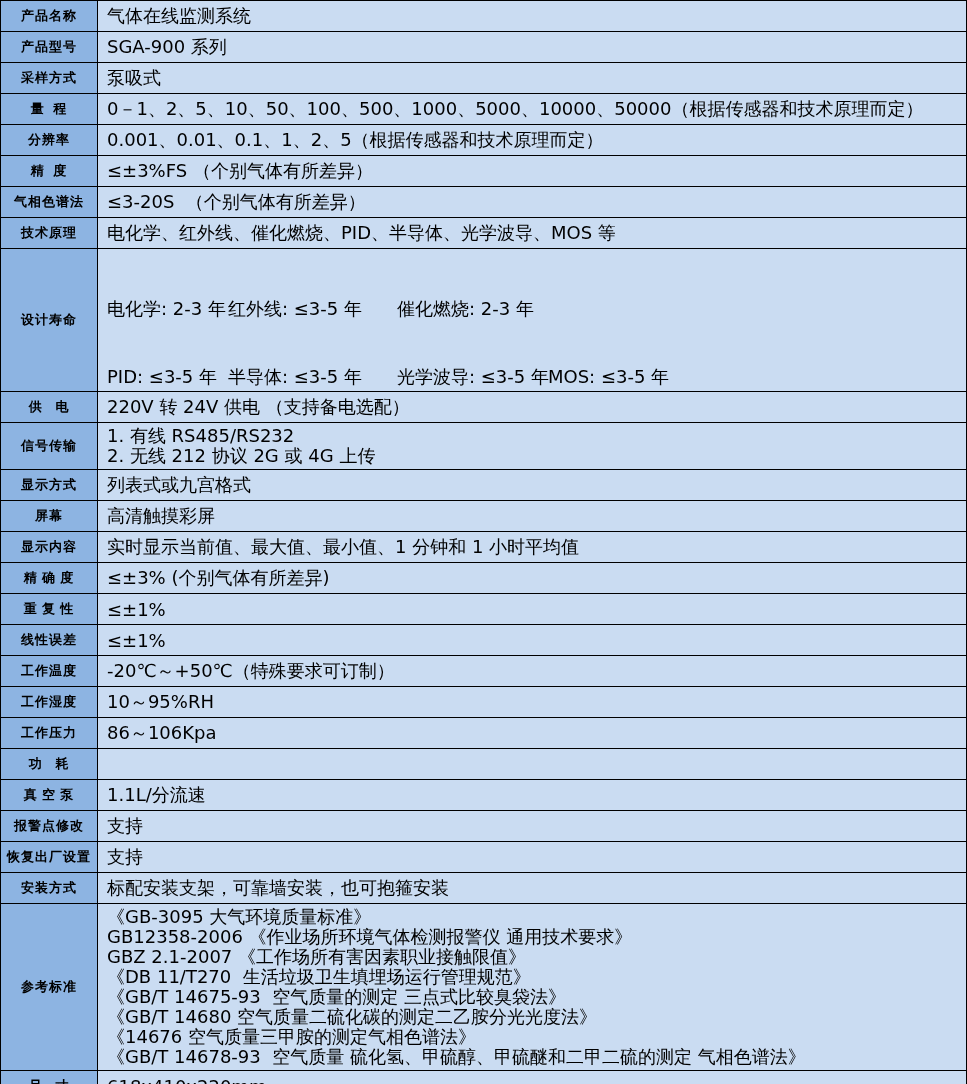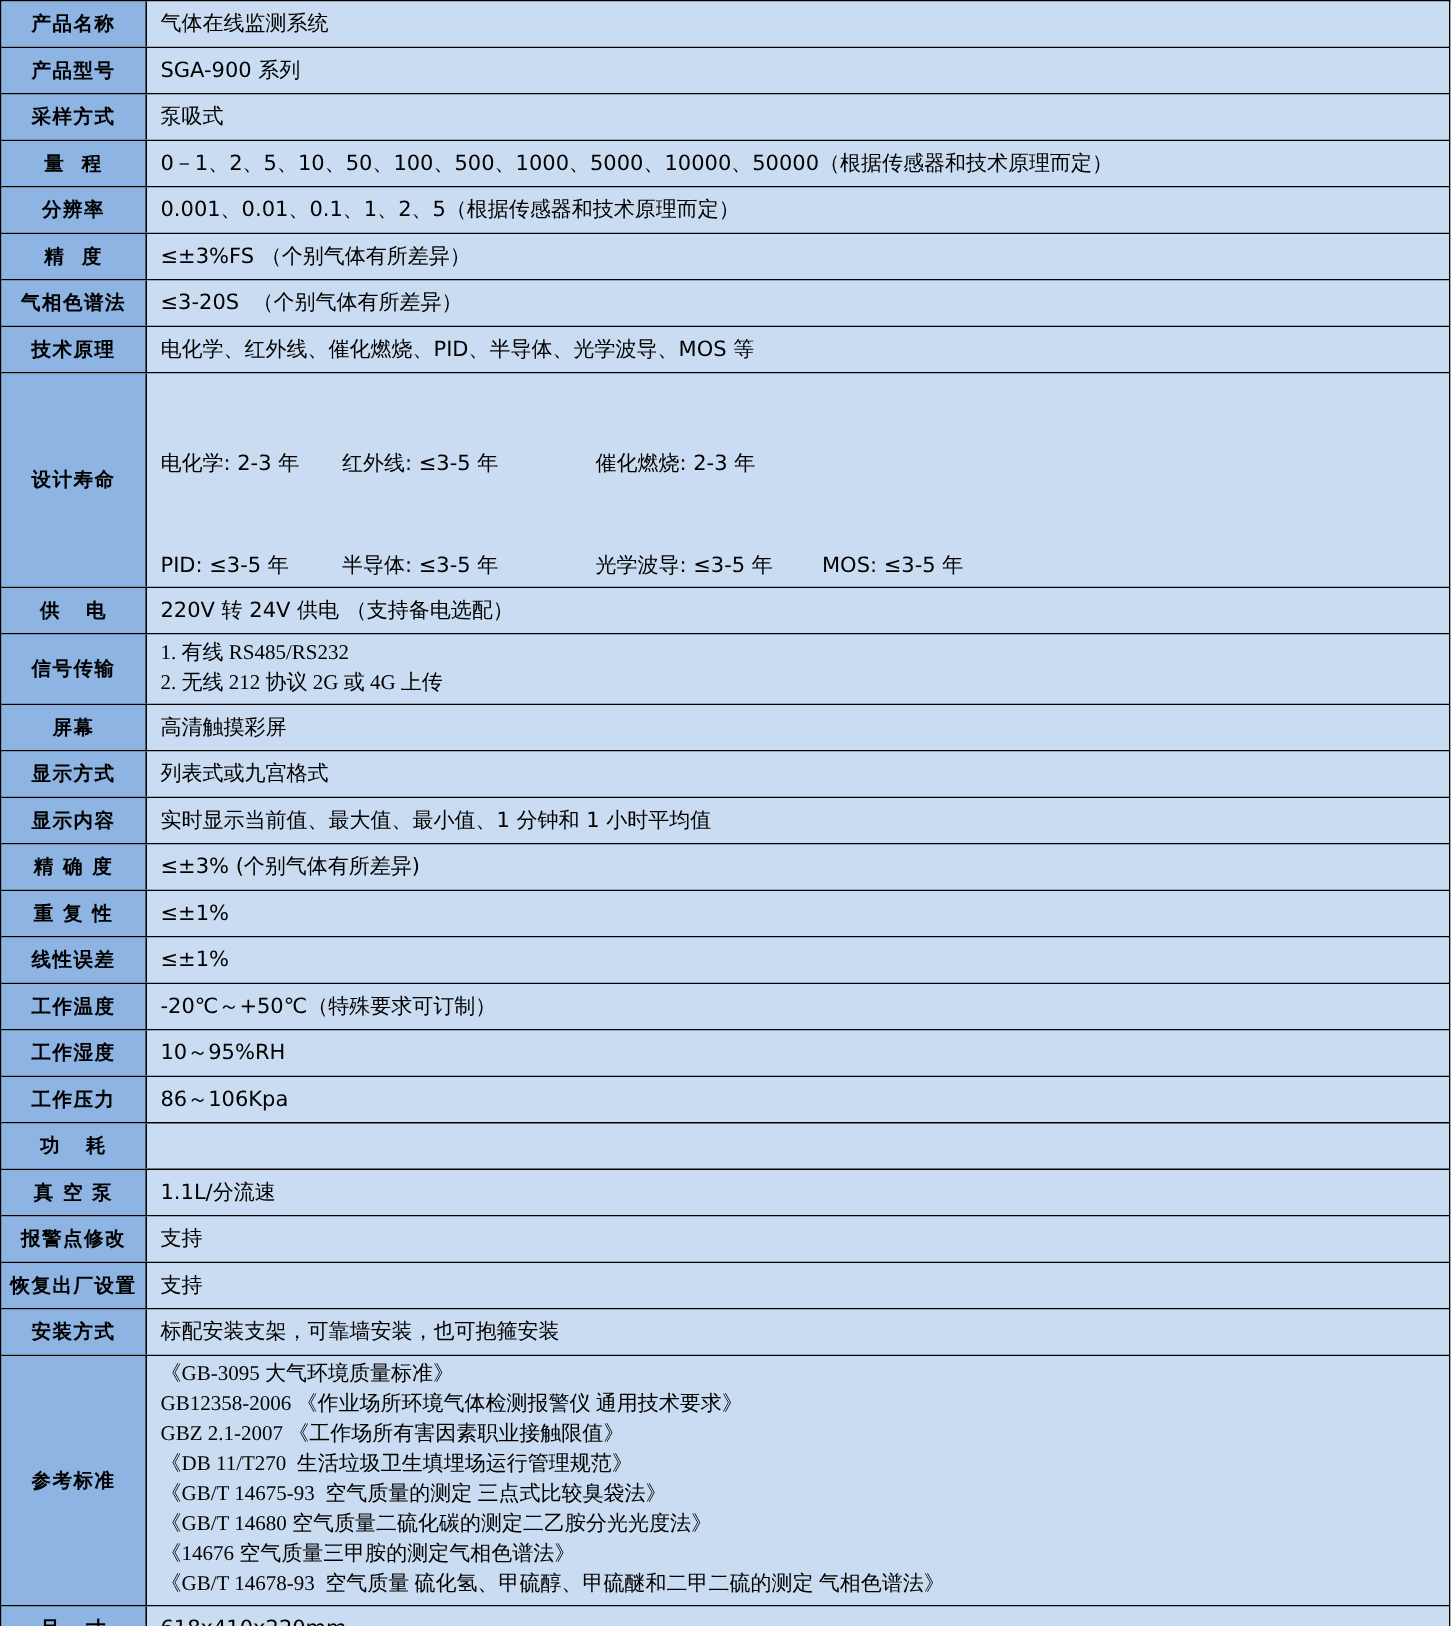--- a/index.html
+++ b/index.html
@@ -23,33 +23,34 @@
     background:#8db4e2;
     border-right:1px solid #000;
     display:flex;
     align-items:center;
     justify-content:center;
     font-weight:bold;
     font-size:13px;
     letter-spacing:1px;
     white-space:pre;
     text-align:center;
+    font-family:Liberation Serif, serif;
   }
   .value-cell{
     flex:1;
     background:#cadcf2;
     display:flex;
     flex-direction:column;
     justify-content:center;
     padding:3px 6px 3px 9px;
     box-sizing:border-box;
-    font-size:14px;
+    font-size:18px;
     white-space:pre-wrap;
   }
-  .value-cell .line{line-height:20px;font-family:Liberation Serif, serif;}
+  .value-cell .line{line-height:20px;}
   .row.grid-row .gline{display:flex;line-height:22px;white-space:pre;margin-top:46px;}
   .row.grid-row .gitem{display:inline-block;box-sizing:border-box;}
   .row.lines-row .value-cell{justify-content:center;}
 </style>
 </head>
 <body>
 
 <div class="spec-table">
     <div class="row">
       <div class="label-cell">产品名称</div>
@@ -89,26 +90,26 @@
     </div>
     <div class="row">
       <div class="label-cell">供   电</div>
       <div class="value-cell"><span>220V 转 24V 供电 （支持备电选配）</span></div>
     </div>
     <div class="row lines-row">
       <div class="label-cell">信号传输</div>
       <div class="value-cell"><div class="line">1. 有线 RS485/RS232</div><div class="line">2. 无线 212 协议 2G 或 4G 上传</div></div>
     </div>
     <div class="row">
+      <div class="label-cell">显示方式</div>
+      <div class="value-cell"><span>列表式或九宫格式</span></div>
+    </div>
+    <div class="row">
       <div class="label-cell">屏幕</div>
       <div class="value-cell"><span>高清触摸彩屏</span></div>
-    </div>
-    <div class="row">
-      <div class="label-cell">显示方式</div>
-      <div class="value-cell"><span>列表式或九宫格式</span></div>
     </div>
     <div class="row">
       <div class="label-cell">显示内容</div>
       <div class="value-cell"><span>实时显示当前值、最大值、最小值、1 分钟和 1 小时平均值</span></div>
     </div>
     <div class="row">
       <div class="label-cell">精 确 度</div>
       <div class="value-cell"><span>≤±3% (个别气体有所差异)</span></div>
     </div>
     <div class="row">

